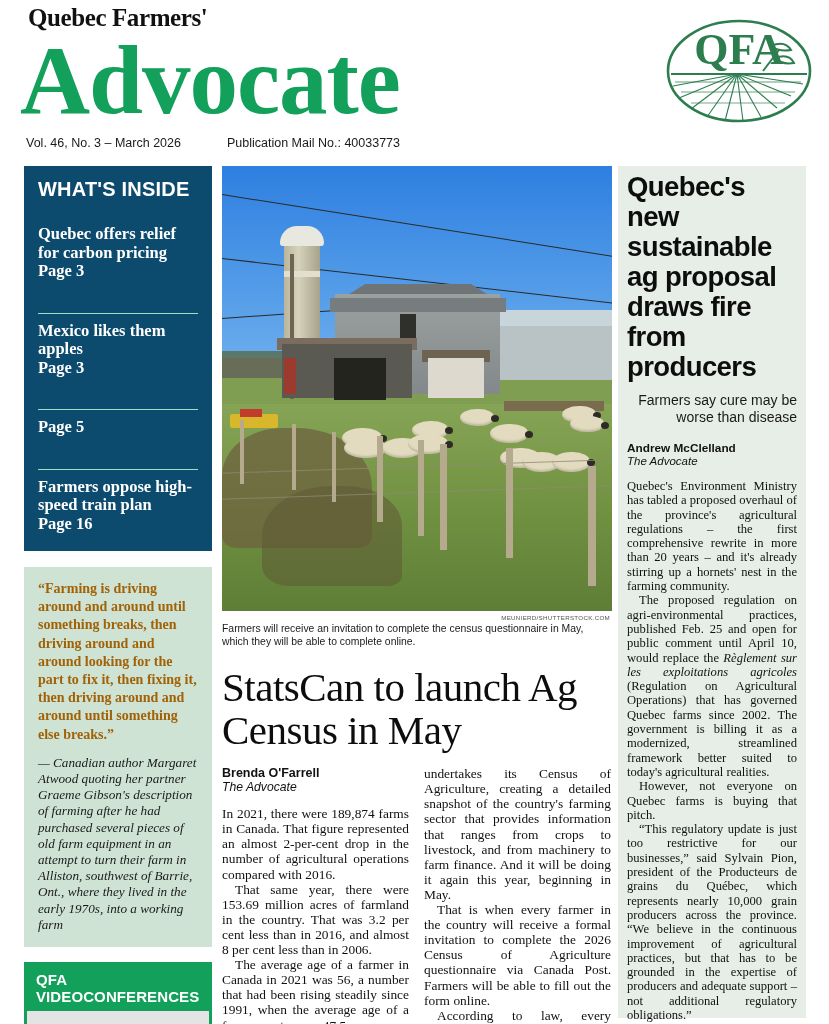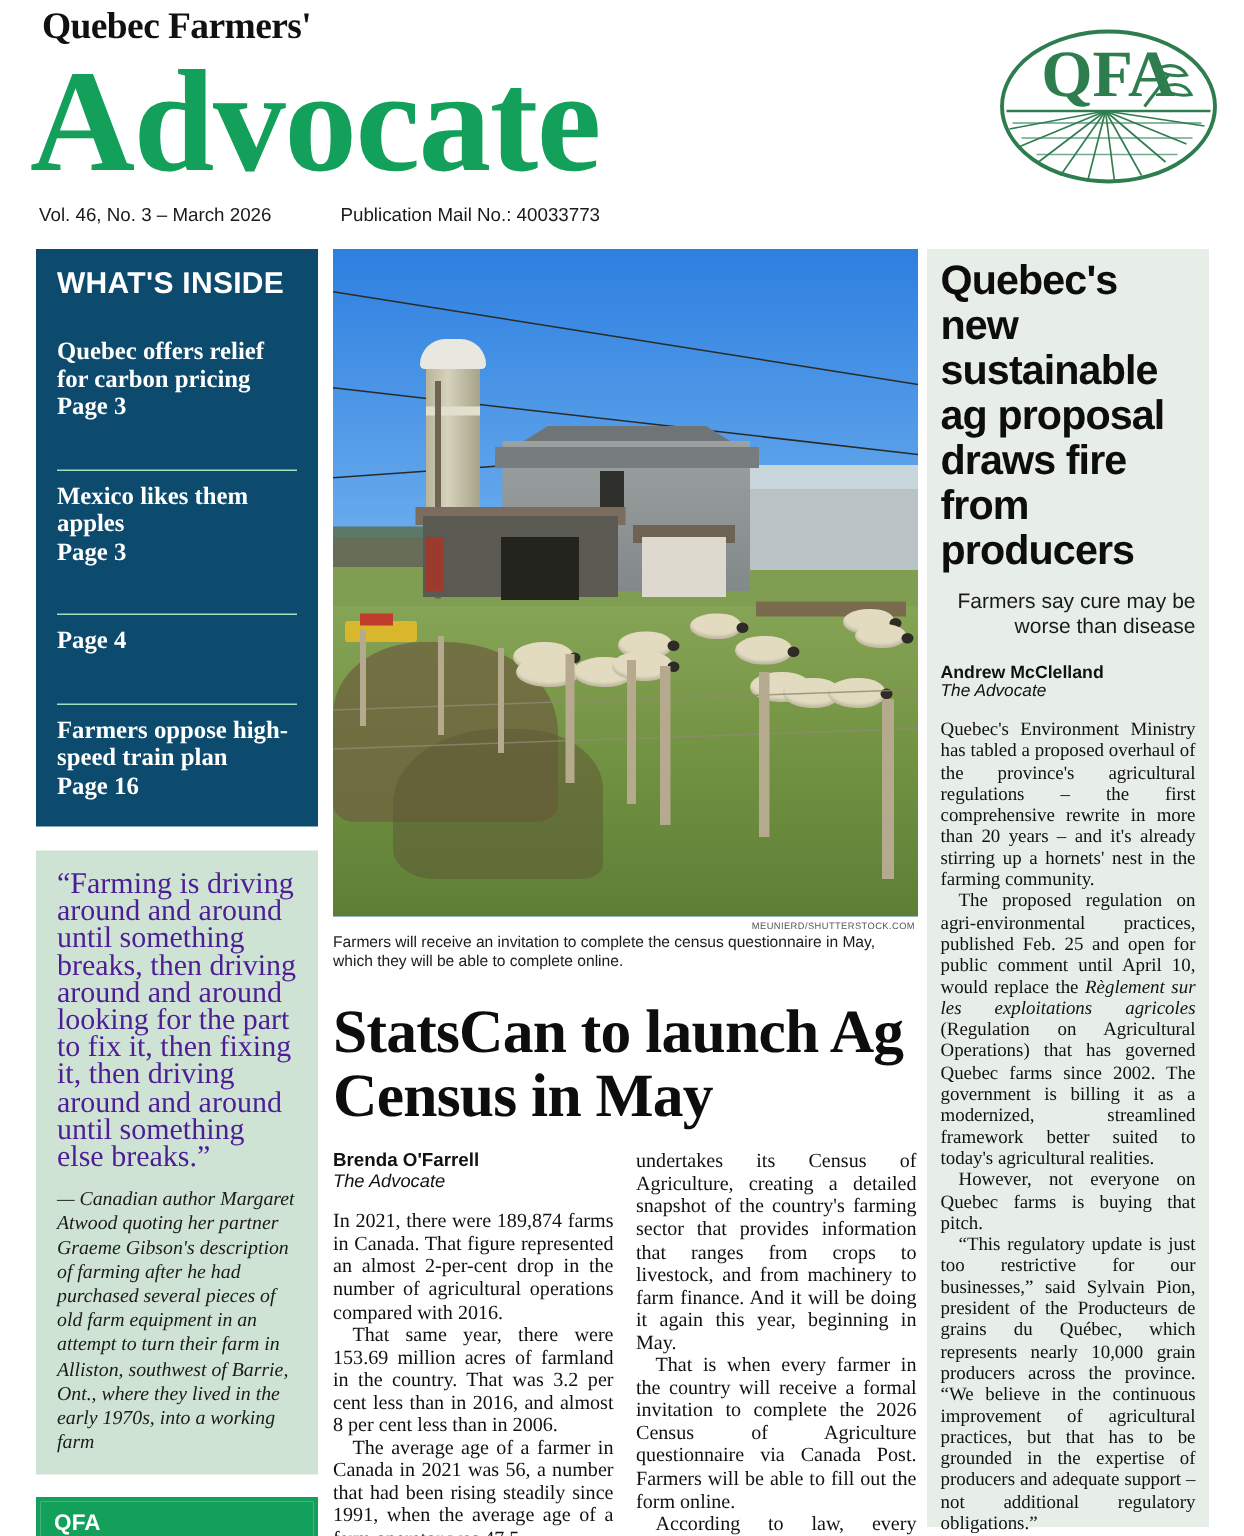--- a/index.html
+++ b/index.html
@@ -55,22 +55,22 @@
   }
   .inside-item + .inside-item { border-top: 1.6px solid #9fe0bf; padding-top: 8px; }
   .inside-item .pg { display: block; }
 
   .quote-box {
     margin-top: 16px; background: #cfe3d4;
     padding: 13px 14px 14px 14px;
   }
   .quote-text {
     font-family: "Liberation Serif", serif;
-    font-weight: normal; font-size: 20px; line-height: 18.2px;
-    color: #4c1d95; margin-bottom: 11px;
+    font-weight: bold; font-size: 14px; line-height: 18.2px;
+    color: #a16207; margin-bottom: 11px;
   }
   .quote-attr {
     font-family: "Liberation Serif", serif;
     font-style: italic; font-size: 13.2px; line-height: 16.2px;
     color: #1a1a1a;
   }
 
   .vc-box { margin-top: 15px; border: 3px solid #12a05b; background: #e4e4e4; }
   .vc-head {
     background: #12a05b; color: #fff;
@@ -153,21 +153,21 @@
     font-size: 6.2px; letter-spacing: .3px; color: #555;
     padding: 3px 2px 2px 0;
   }
   .caption {
     font-family: "Liberation Sans", sans-serif;
     font-size: 10.4px; line-height: 12.6px; color: #1a1a1a;
     padding-bottom: 12px;
   }
   .main-head {
     font-family: "Liberation Serif", serif;
-    font-weight: bold; font-size: 41px; line-height: 43px;
+    font-weight: normal; font-size: 41px; line-height: 43px;
     color: #0d0d0d; letter-spacing: -0.5px; padding-top: 6px; padding-bottom: 14px;
   }
   .byline-name {
     font-family: "Liberation Sans", sans-serif;
     font-weight: bold; font-size: 12.5px; color: #111;
   }
   .byline-pub {
     font-family: "Liberation Sans", sans-serif;
     font-style: italic; font-size: 12.2px; color: #111; margin-bottom: 12px;
   }
@@ -259,21 +259,21 @@
 
       <div class="inside-item">
         <span>Quebec offers relief for carbon pricing</span>
         <span class="pg">Page 3</span>
       </div>
       <div class="inside-item">
         <span>Mexico likes them apples</span>
         <span class="pg">Page 3</span>
       </div>
       <div class="inside-item">
-        <span class="pg">Page 4</span>
+        <span class="pg">Page 5</span>
       </div>
       <div class="inside-item">
         <span>Farmers oppose high-speed train plan</span>
         <span class="pg">Page 16</span>
       </div>
     </div>
 
     <div class="quote-box">
       <div class="quote-text">“Farming is driving around and around until something breaks, then driving around and around looking for the part to fix it, then fixing it, then driving around and around until something else breaks.”</div>
       <div class="quote-attr">— Canadian author Margaret Atwood quoting her partner Graeme Gibson's description of farming after he had purchased several pieces of old farm equipment in an attempt to turn their farm in Alliston, southwest of Barrie, Ont., where they lived in the early 1970s, into a working farm</div>

